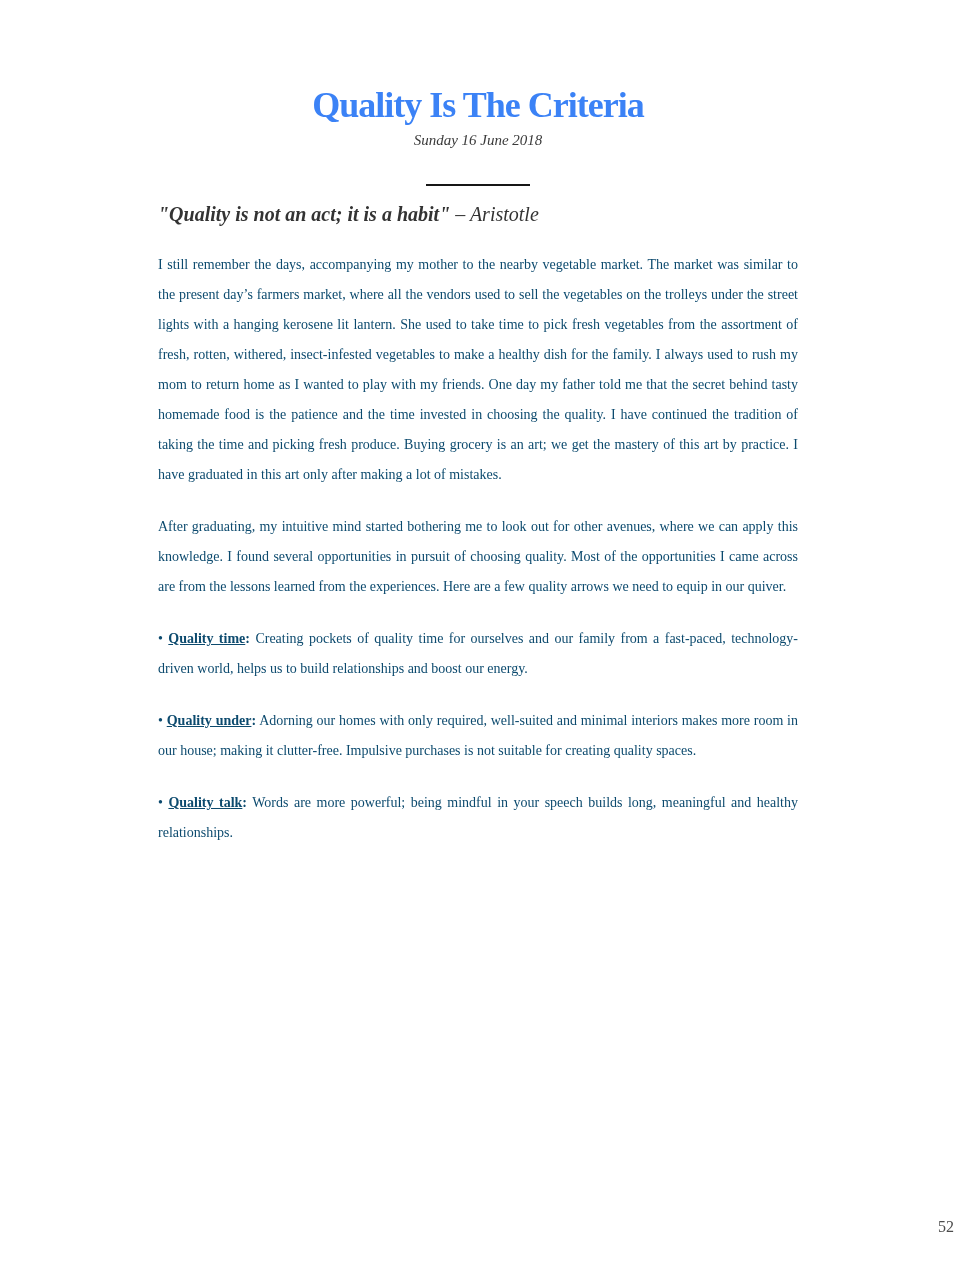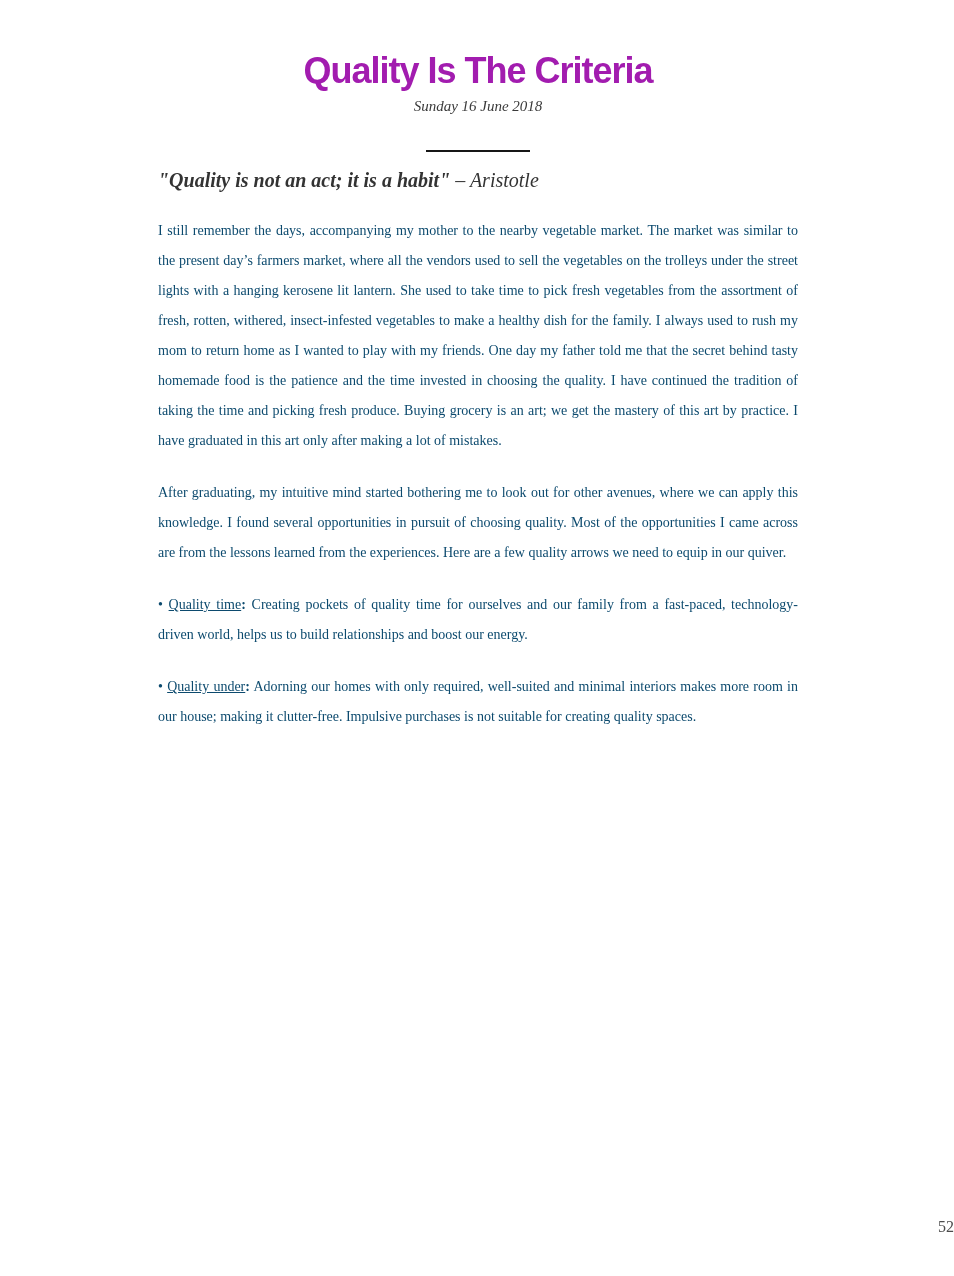--- a/index.html
+++ b/index.html
@@ -11,28 +11,28 @@
     font-family: "Liberation Serif", serif;
     overflow: hidden;
   }
   .content {
     position: absolute;
     left: 158px;
     top: 0;
     width: 640px;
   }
   .title {
-    margin: 50px 0 0 0;
+    margin: 84px 0 0 0;
     text-align: center;
-    font-family: Liberation Sans, sans-serif;
+    font-family: Liberation Serif, serif;
     font-weight: 700;
     font-size: 36px;
     line-height: 42px;
     letter-spacing: -1px;
-    color: #a21caf;
+    color: #3b82f6;
   }
   .date {
     margin-top: 4px;
     text-align: center;
     font-style: italic;
     font-size: 15px;
     line-height: 20px;
     color: #3a3a3a;
   }
   .divider {
@@ -51,21 +51,21 @@
   .quote .attr  { font-style: italic; margin-top: 20px; }
   p.body {
     margin: 22px 0 0 0;
     font-size: 14px;
     line-height: 30px;
     text-align: justify;
     color: #0c4a6e;
   }
   p.body.cont { text-align-last: justify; }
   .b-label {
-    font-weight: 400;
+    font-weight: 700;
     text-decoration: underline;
   }
   .b-colon { font-weight: 700; }
   .page-num {
     position: absolute;
     left: 0;
     right: 0;
     top: 1218px;
     text-align: right;
     font-size: 16px;
@@ -98,17 +98,22 @@
       <span class="b-label">Quality time</span><span class="b-colon">:</span>
       <span class="b-text">Creating pockets of quality time for ourselves and our family from a fast-paced, technology-driven world, helps us to build relationships and boost our energy.</span>
     </p>
 
     <p class="body">
       <span class="marker">•</span>
       <span class="b-label">Quality under</span><span class="b-colon">:</span>
       <span class="b-text">Adorning our homes with only required, well-suited and minimal interiors makes more room in our house; making it clutter-free. Impulsive purchases is not suitable for creating quality spaces.</span>
     </p>
 
+    <p class="body cont">
+      <span class="marker">•</span>
+      <span class="b-label">Quality talk</span><span class="b-colon">:</span>
+      <span class="b-text">Words are more powerful; being mindful in your speech builds long, meaningful and healthy relationships.</span>
+    </p>
 
   </div>
 
   <div class="page-num">52</div>
 </div>
 
 </body></html>

